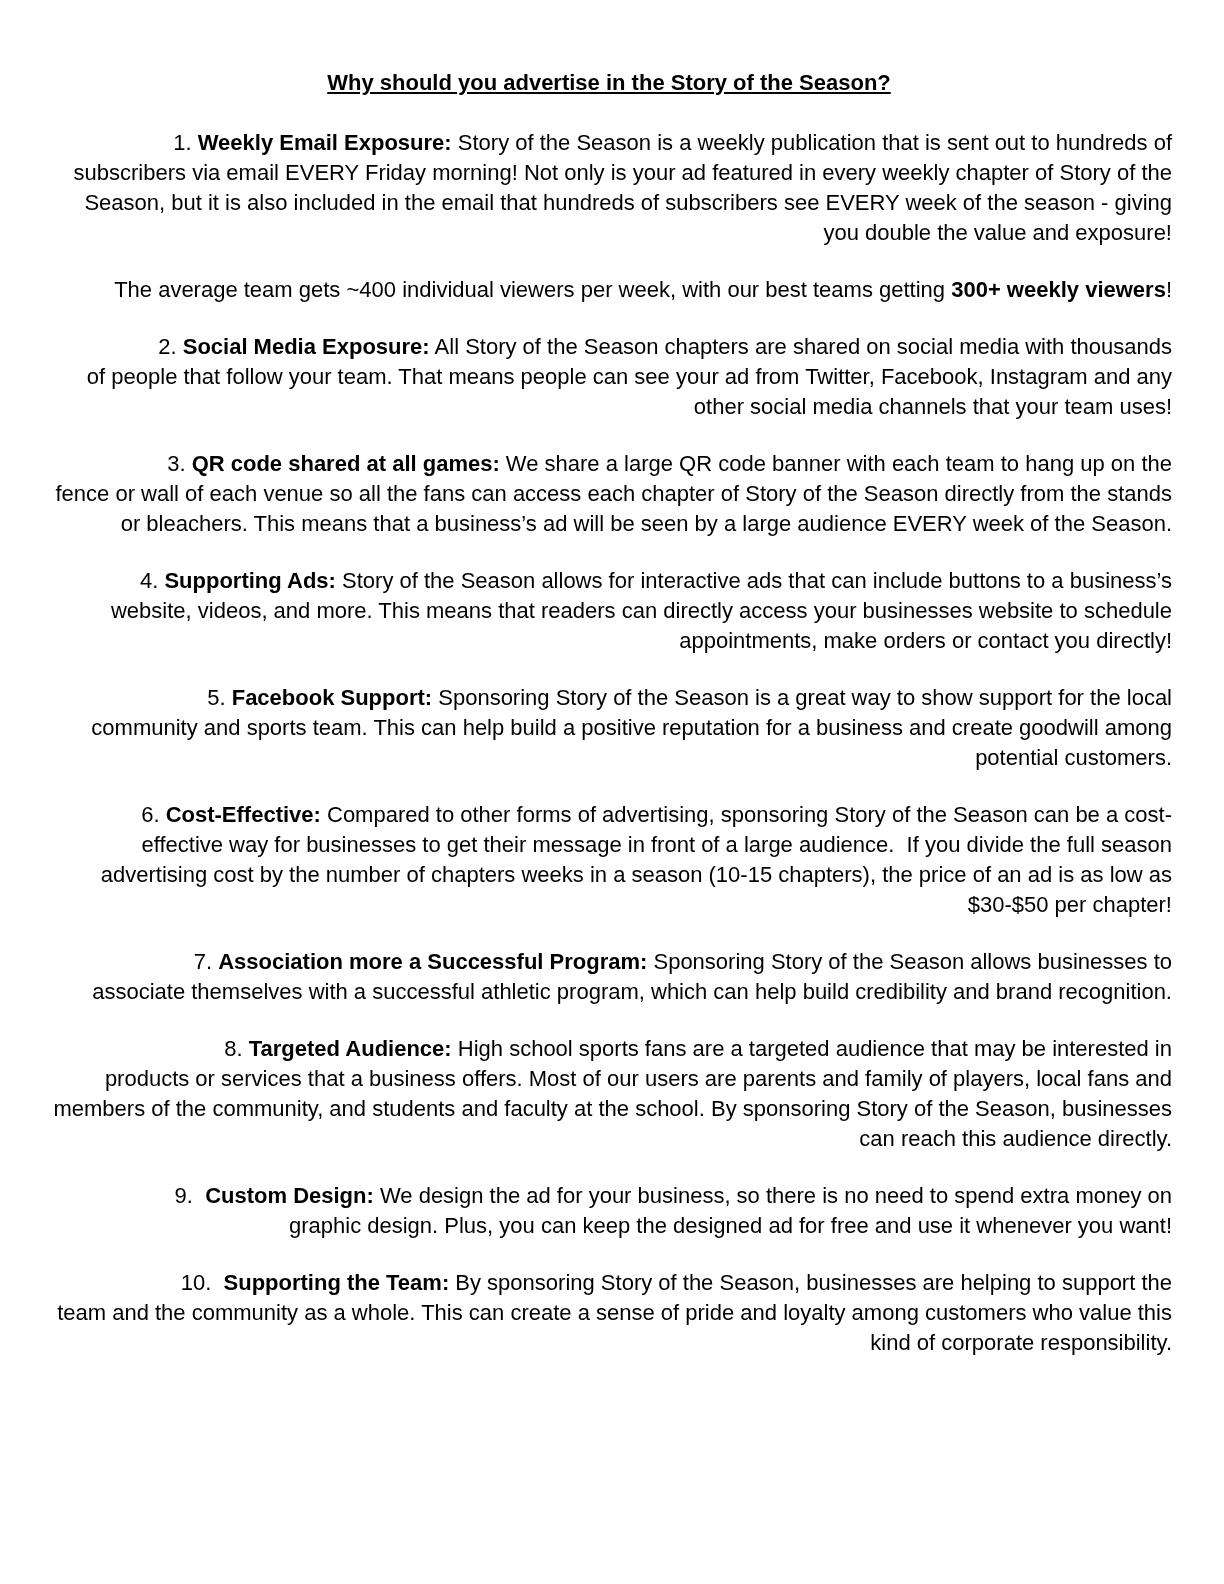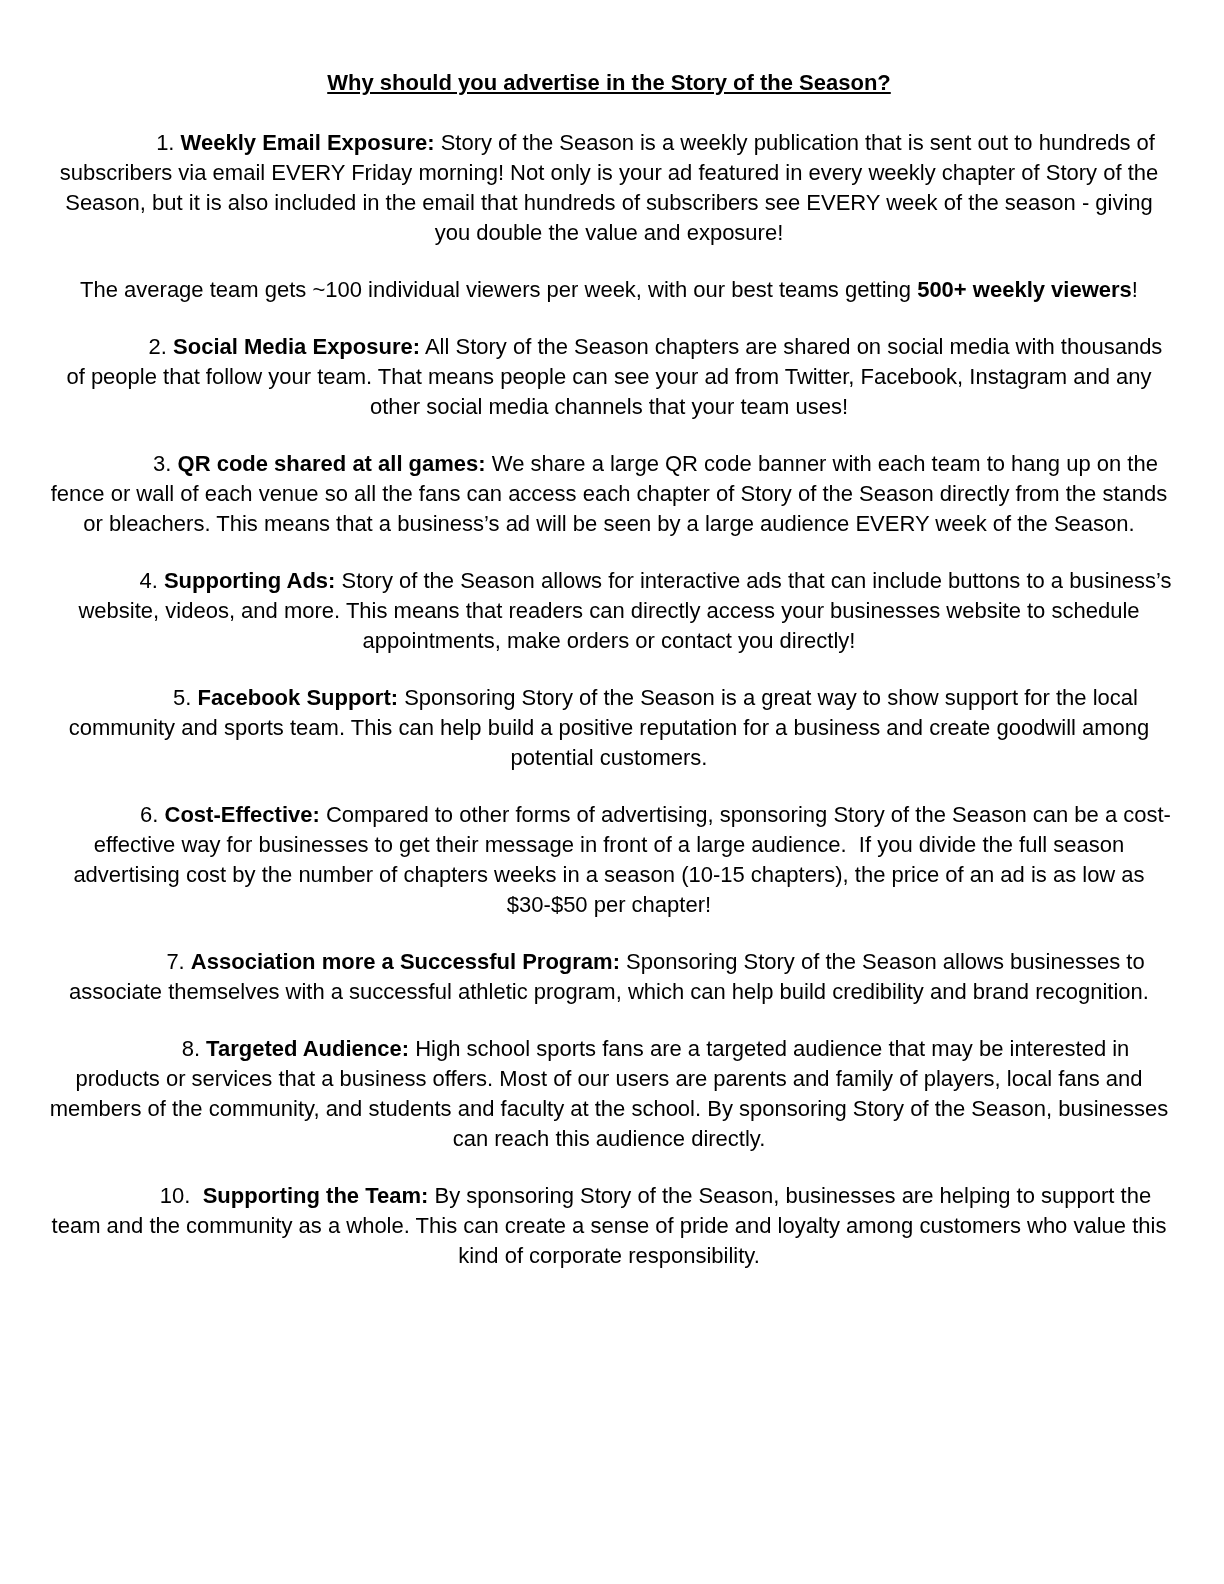--- a/index.html
+++ b/index.html
@@ -28,42 +28,43 @@
     text-decoration: underline;
     text-align: center;
     margin: 0 0 30px 0;
     white-space: pre-wrap;
   }
   .paragraphs p {
     font-size: 22px;
     line-height: 30px;
     margin: 0 0 27px 0;
     white-space: pre-wrap;
-    text-align: center;
+    text-align: right;
   }
   .paragraphs p.indent {
     text-indent: 93px;
   }
   .paragraphs p:last-child {
     margin-bottom: 8px;
   }
   .seg-bold {
     font-weight: bold;
   }
 </style>
 </head>
 <body>
 
 <div class="page">
   <h1 class="doc-title">Why should you advertise in the Story of the Season?</h1>
   <div class="paragraphs">
       <p class="indent"><span>1. </span><span class="seg-bold">Weekly Email Exposure:</span><span> Story of the Season is a weekly publication that is sent out to hundreds of subscribers via email EVERY Friday morning! Not only is your ad featured in every weekly chapter of Story of the Season, but it is also included in the email that hundreds of subscribers see EVERY week of the season - giving you double the value and exposure!</span></p>
-      <p><span>The average team gets ~100 individual viewers per week, with our best teams getting </span><span class="seg-bold">500+ weekly viewers</span><span>!</span></p>
+      <p><span>The average team gets ~400 individual viewers per week, with our best teams getting </span><span class="seg-bold">300+ weekly viewers</span><span>!</span></p>
       <p class="indent"><span>2. </span><span class="seg-bold">Social Media Exposure:</span><span> All Story of the Season chapters are shared on social media with thousands of people that follow your team. That means people can see your ad from Twitter, Facebook, Instagram and any other social media channels that your team uses!</span></p>
       <p class="indent"><span>3. </span><span class="seg-bold">QR code shared at all games:</span><span> We share a large QR code banner with each team to hang up on the fence or wall of each venue so all the fans can access each chapter of Story of the Season directly from the stands or bleachers. This means that a business’s ad will be seen by a large audience EVERY week of the Season.</span></p>
       <p class="indent"><span>4. </span><span class="seg-bold">Supporting Ads:</span><span> Story of the Season allows for interactive ads that can include buttons to a business’s website, videos, and more. This means that readers can directly access your businesses website to schedule appointments, make orders or contact you directly!</span></p>
       <p class="indent"><span>5. </span><span class="seg-bold">Facebook Support:</span><span> Sponsoring Story of the Season is a great way to show support for the local community and sports team. This can help build a positive reputation for a business and create goodwill among potential customers.</span></p>
       <p class="indent"><span>6. </span><span class="seg-bold">Cost-Effective:</span><span> Compared to other forms of advertising, sponsoring Story of the Season can be a cost-effective way for businesses to get their message in front of a large audience.  If you divide the full season advertising cost by the number of chapters weeks in a season (10-15 chapters), the price of an ad is as low as $30-$50 per chapter!</span></p>
       <p class="indent"><span>7. </span><span class="seg-bold">Association more a Successful Program:</span><span> Sponsoring Story of the Season allows businesses to associate themselves with a successful athletic program, which can help build credibility and brand recognition.</span></p>
       <p class="indent"><span>8. </span><span class="seg-bold">Targeted Audience:</span><span> High school sports fans are a targeted audience that may be interested in products or services that a business offers. Most of our users are parents and family of players, local fans and members of the community, and students and faculty at the school. By sponsoring Story of the Season, businesses can reach this audience directly.</span></p>
+      <p class="indent"><span>9.  </span><span class="seg-bold">Custom Design:</span><span> We design the ad for your business, so there is no need to spend extra money on graphic design. Plus, you can keep the designed ad for free and use it whenever you want!</span></p>
       <p class="indent"><span>10.  </span><span class="seg-bold">Supporting the Team:</span><span> By sponsoring Story of the Season, businesses are helping to support the team and the community as a whole. This can create a sense of pride and loyalty among customers who value this kind of corporate responsibility.</span></p>
     </div>
 </div>
 
 </body></html>

